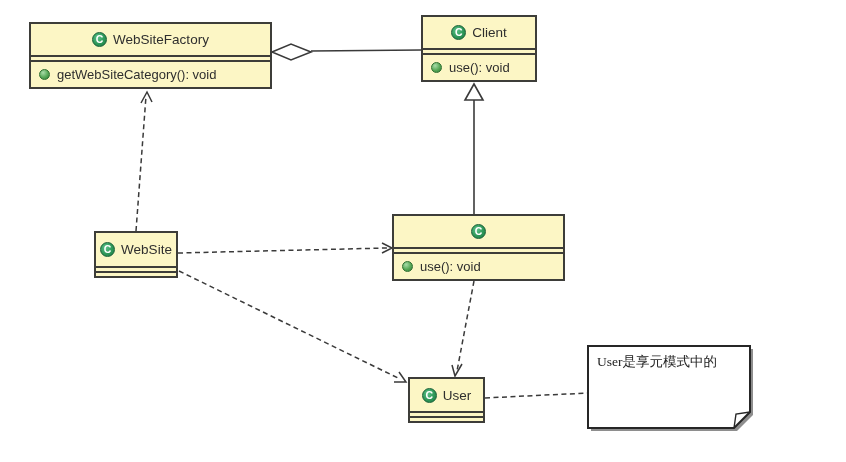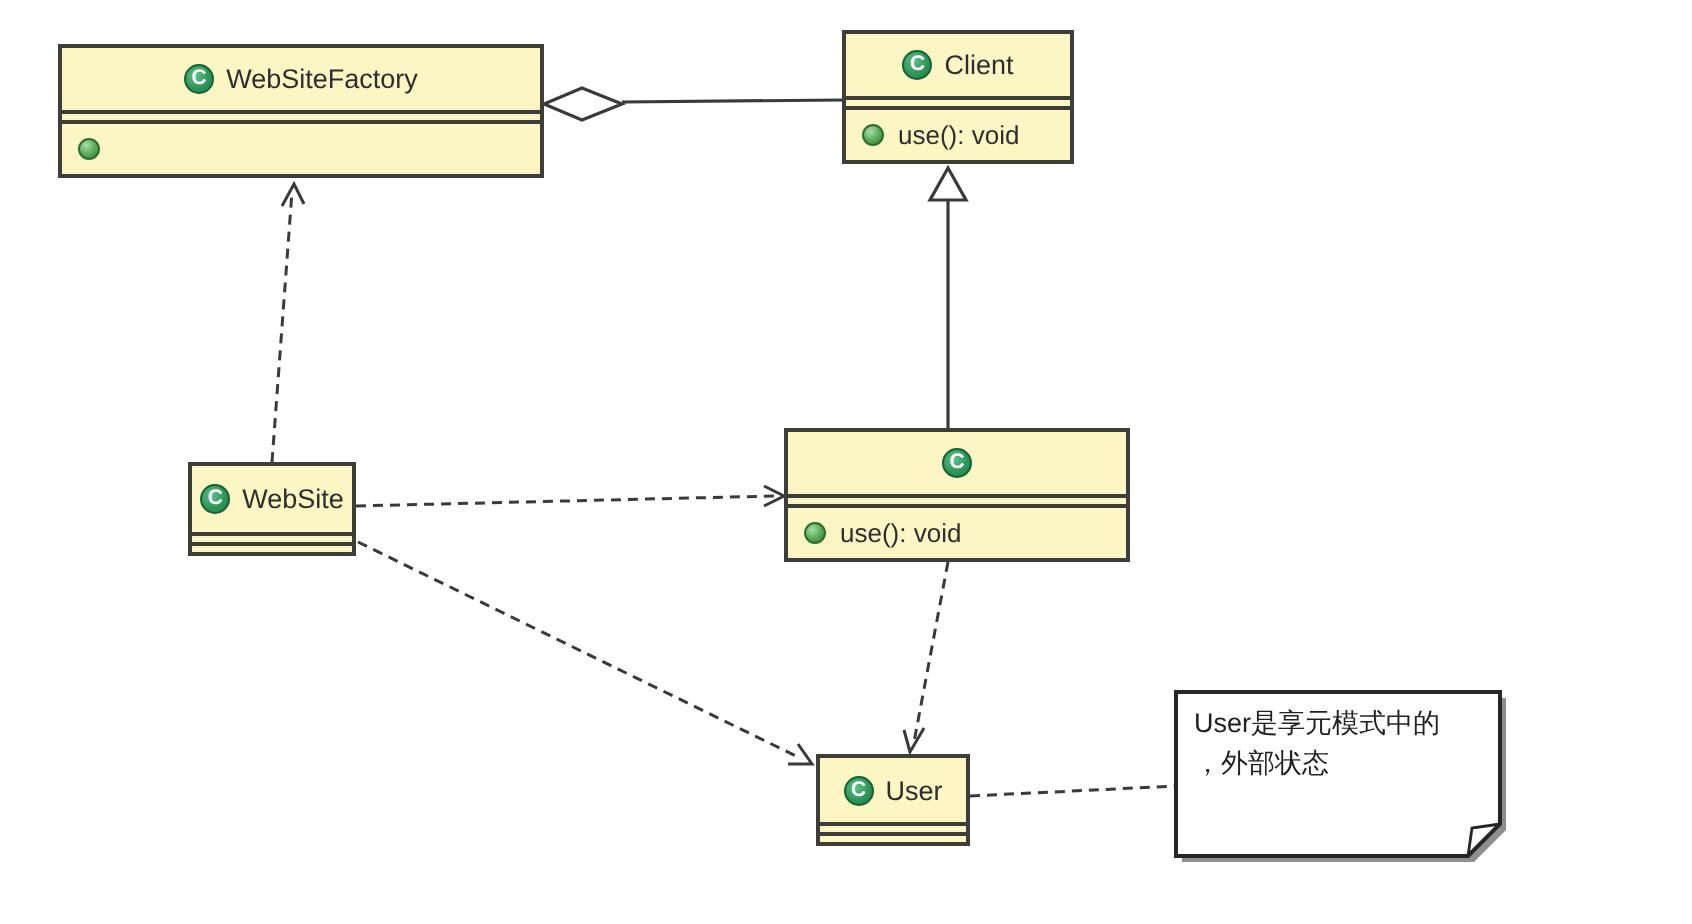--- a/index.html
+++ b/index.html
@@ -50,21 +50,21 @@
   #box-website{left:421px;top:15px;width:116px;height:67px;}
   #box-concretewebsite{left:392px;top:214px;width:173px;height:67px;}
   #box-client{left:94px;top:231px;width:84px;height:47px;}
   #box-user{left:408px;top:377px;width:77px;height:46px;}
   #box-client .title{height:33px;}
   #box-user .title{height:32px;}
   
   .note-shape{position:absolute;left:586px;top:344px;}
   .note-text{
     position:absolute;left:597px;top:352px;width:150px;
-    font-size:13.5px;line-height:20px;color:#222222;
+    font-size:13.5px;line-height:20px;color:#222222;font-family:Liberation Serif, serif;
   }
 </style>
 </head>
 <body>
 
 <div class="canvas">
 
   <svg class="connectors" viewBox="0 0 846 462" xmlns="http://www.w3.org/2000/svg">
 
     <g>
@@ -106,20 +106,21 @@
     <div class="title">
       <span class="cicon">
           <span>C</span>
         </span>
       <span>WebSiteFactory</span>
     </div>
     <div class="gap"></div>
     <div class="sepline"></div>
     <div class="method">
       <span class="mdot"></span>
+      <span>getWebSiteCategory(): void</span>
     </div>
   </div>
 
   <div class="classbox" id="box-website">
     <div class="title">
       <span class="cicon">
           <span>C</span>
         </span>
       <span>Client</span>
     </div>
@@ -169,16 +170,15 @@
     <div class="gap"></div>
   </div>
 
   <svg class="note-shape" width="172" height="93" viewBox="0 0 172 93" xmlns="http://www.w3.org/2000/svg">
     <polygon points="5,5 167,5 167,71 151,87 5,87" fill="#8e8e8e"></polygon>
     <polygon points="2,2 164,2 164,68 148,84 2,84" fill="#ffffff" stroke="#262626" stroke-width="2"></polygon>
     <polyline points="148,84 150,70 164,68" fill="none" stroke="#262626" stroke-width="1.4"></polyline>
   </svg>
   <div class="note-text">
     <div>User是享元模式中的</div>
-    <div>，外部状态</div>
   </div>
 
 </div>
 
 </body></html>

